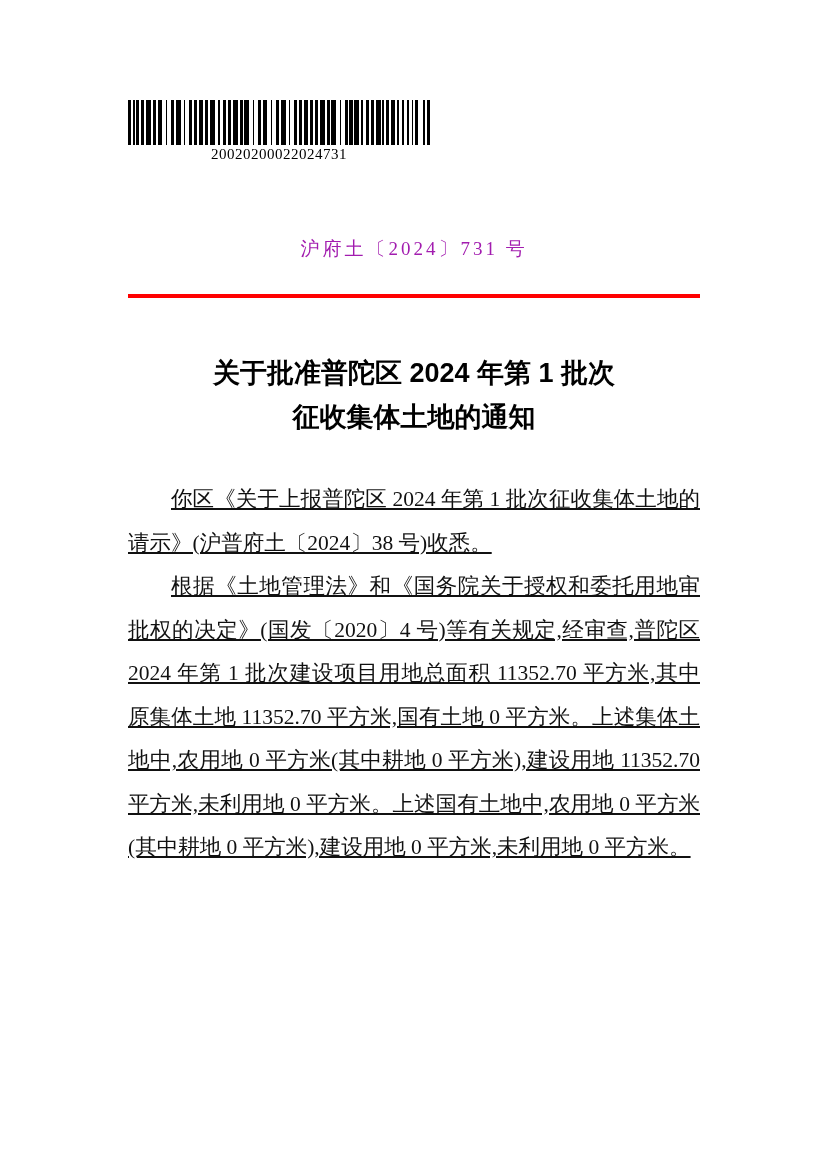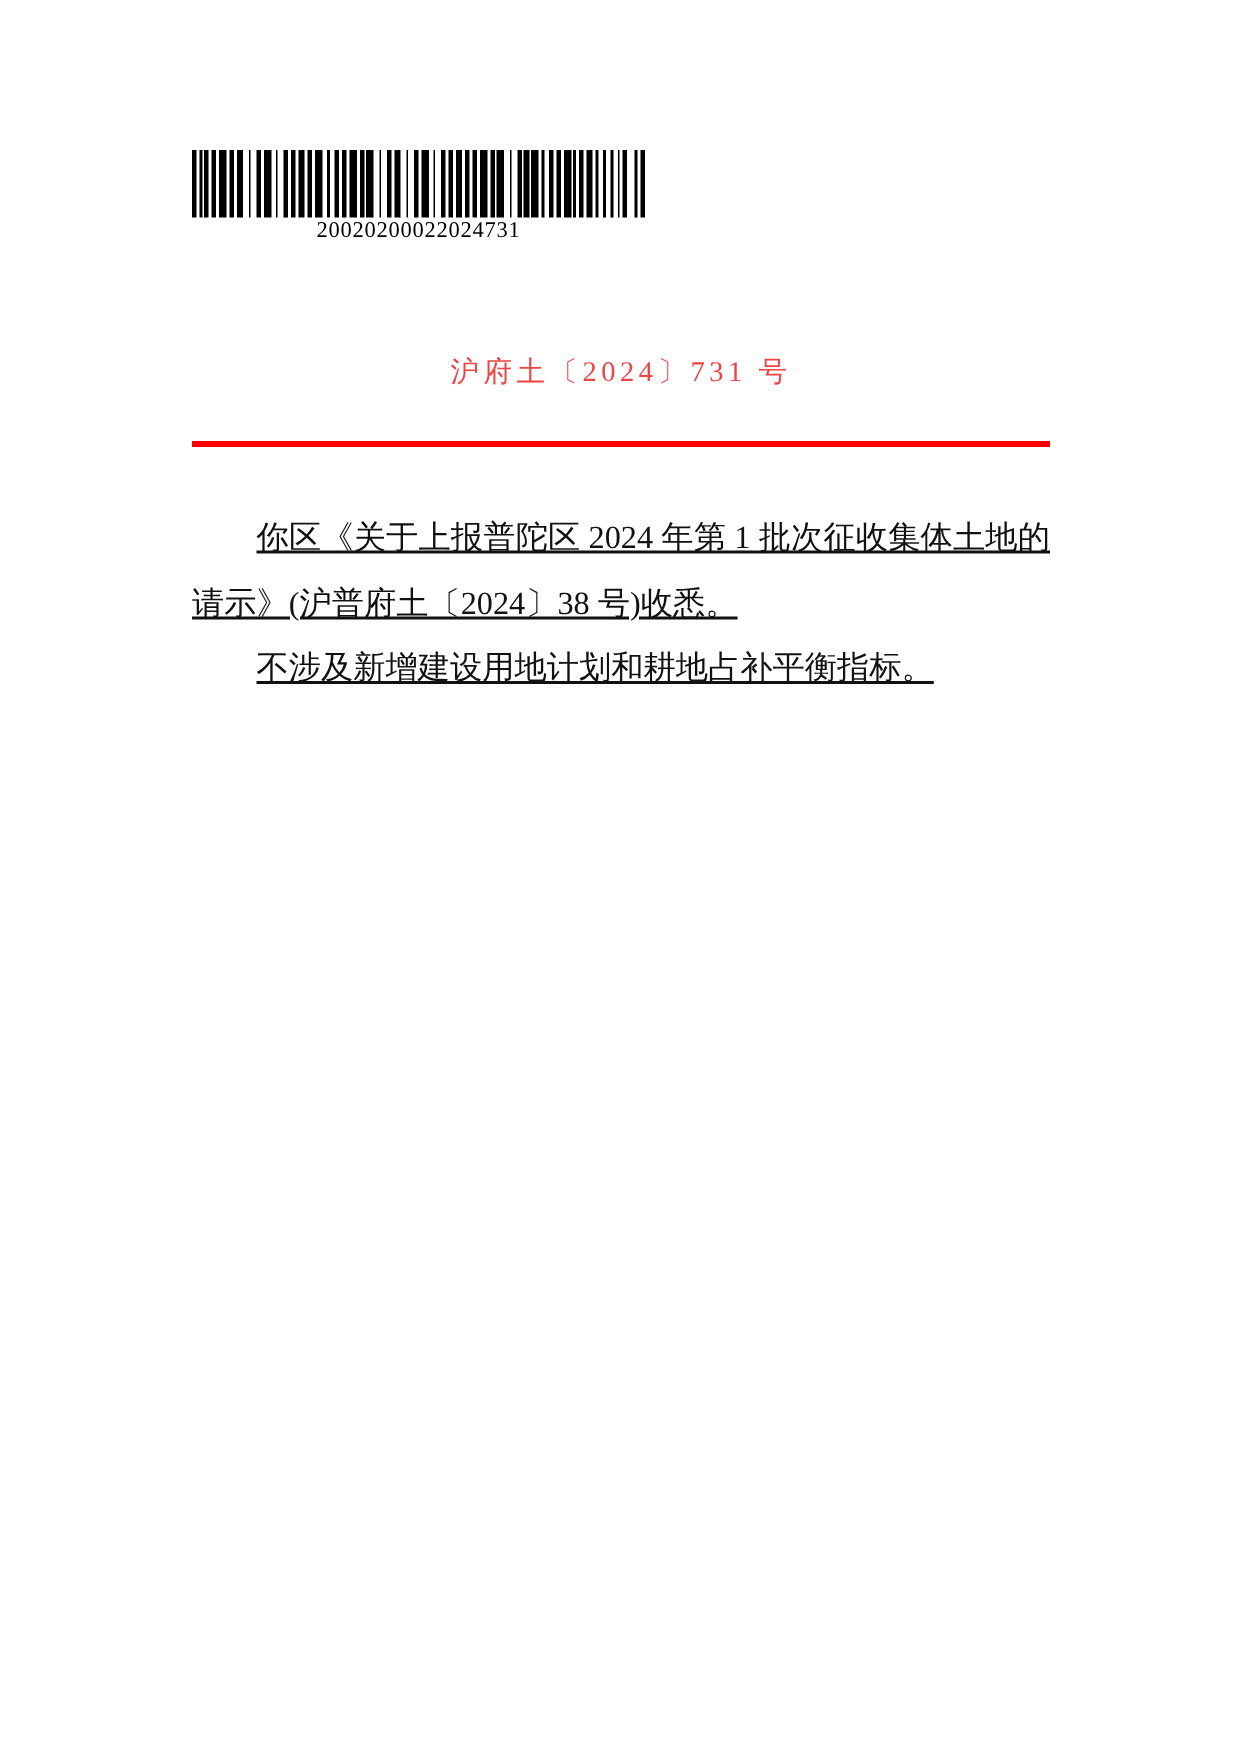--- a/index.html
+++ b/index.html
@@ -39,21 +39,21 @@
     color:var(--accent-red);
     letter-spacing:1px;
     font-family:"Liberation Serif","DejaVu Serif",serif;
     white-space:nowrap;
   }
   
   .doc-number{
     margin-top:73px;
     text-align:center;
     font-size:19px;line-height:26px;
-    letter-spacing:3px;color:#ef4444;
+    letter-spacing:3px;color:#a21caf;
   }
   
   .red-rule{
     margin-top:32px;
     width:100%;height:4px;
     background:var(--accent-red);
   }
   
   .doc-title{
     margin:53px 0 0 0;
@@ -192,20 +192,24 @@
           <div style="flex: 2 0 0px; background: rgb(0, 0, 0);"></div>
         </div>
       <div class="barcode-number">20020200022024731</div>
     </div>
 
 
     <div class="doc-number">沪府土〔2024〕731 号</div>
 
     <div class="red-rule"></div>
 
+    <h2 class="doc-title">
+      <span>关于批准普陀区 2024 年第 1 批次</span><br>
+      <span>征收集体土地的通知</span>
+    </h2>
 
     <div class="body-text">
       <p class="para">你区《关于上报普陀区 2024 年第 1 批次征收集体土地的请示》(沪普府土〔2024〕38 号)收悉。</p>
-      <p class="para">不涉及新增建设用地计划和耕地占补平衡指标。</p>
+      <p class="para">根据《土地管理法》和《国务院关于授权和委托用地审批权的决定》(国发〔2020〕4 号)等有关规定,经审查,普陀区 2024 年第 1 批次建设项目用地总面积 11352.70 平方米,其中原集体土地 11352.70 平方米,国有土地 0 平方米。上述集体土地中,农用地 0 平方米(其中耕地 0 平方米),建设用地 11352.70 平方米,未利用地 0 平方米。上述国有土地中,农用地 0 平方米(其中耕地 0 平方米),建设用地 0 平方米,未利用地 0 平方米。</p>
     </div>
 
   </div>
 </div>
 
 </body></html>

